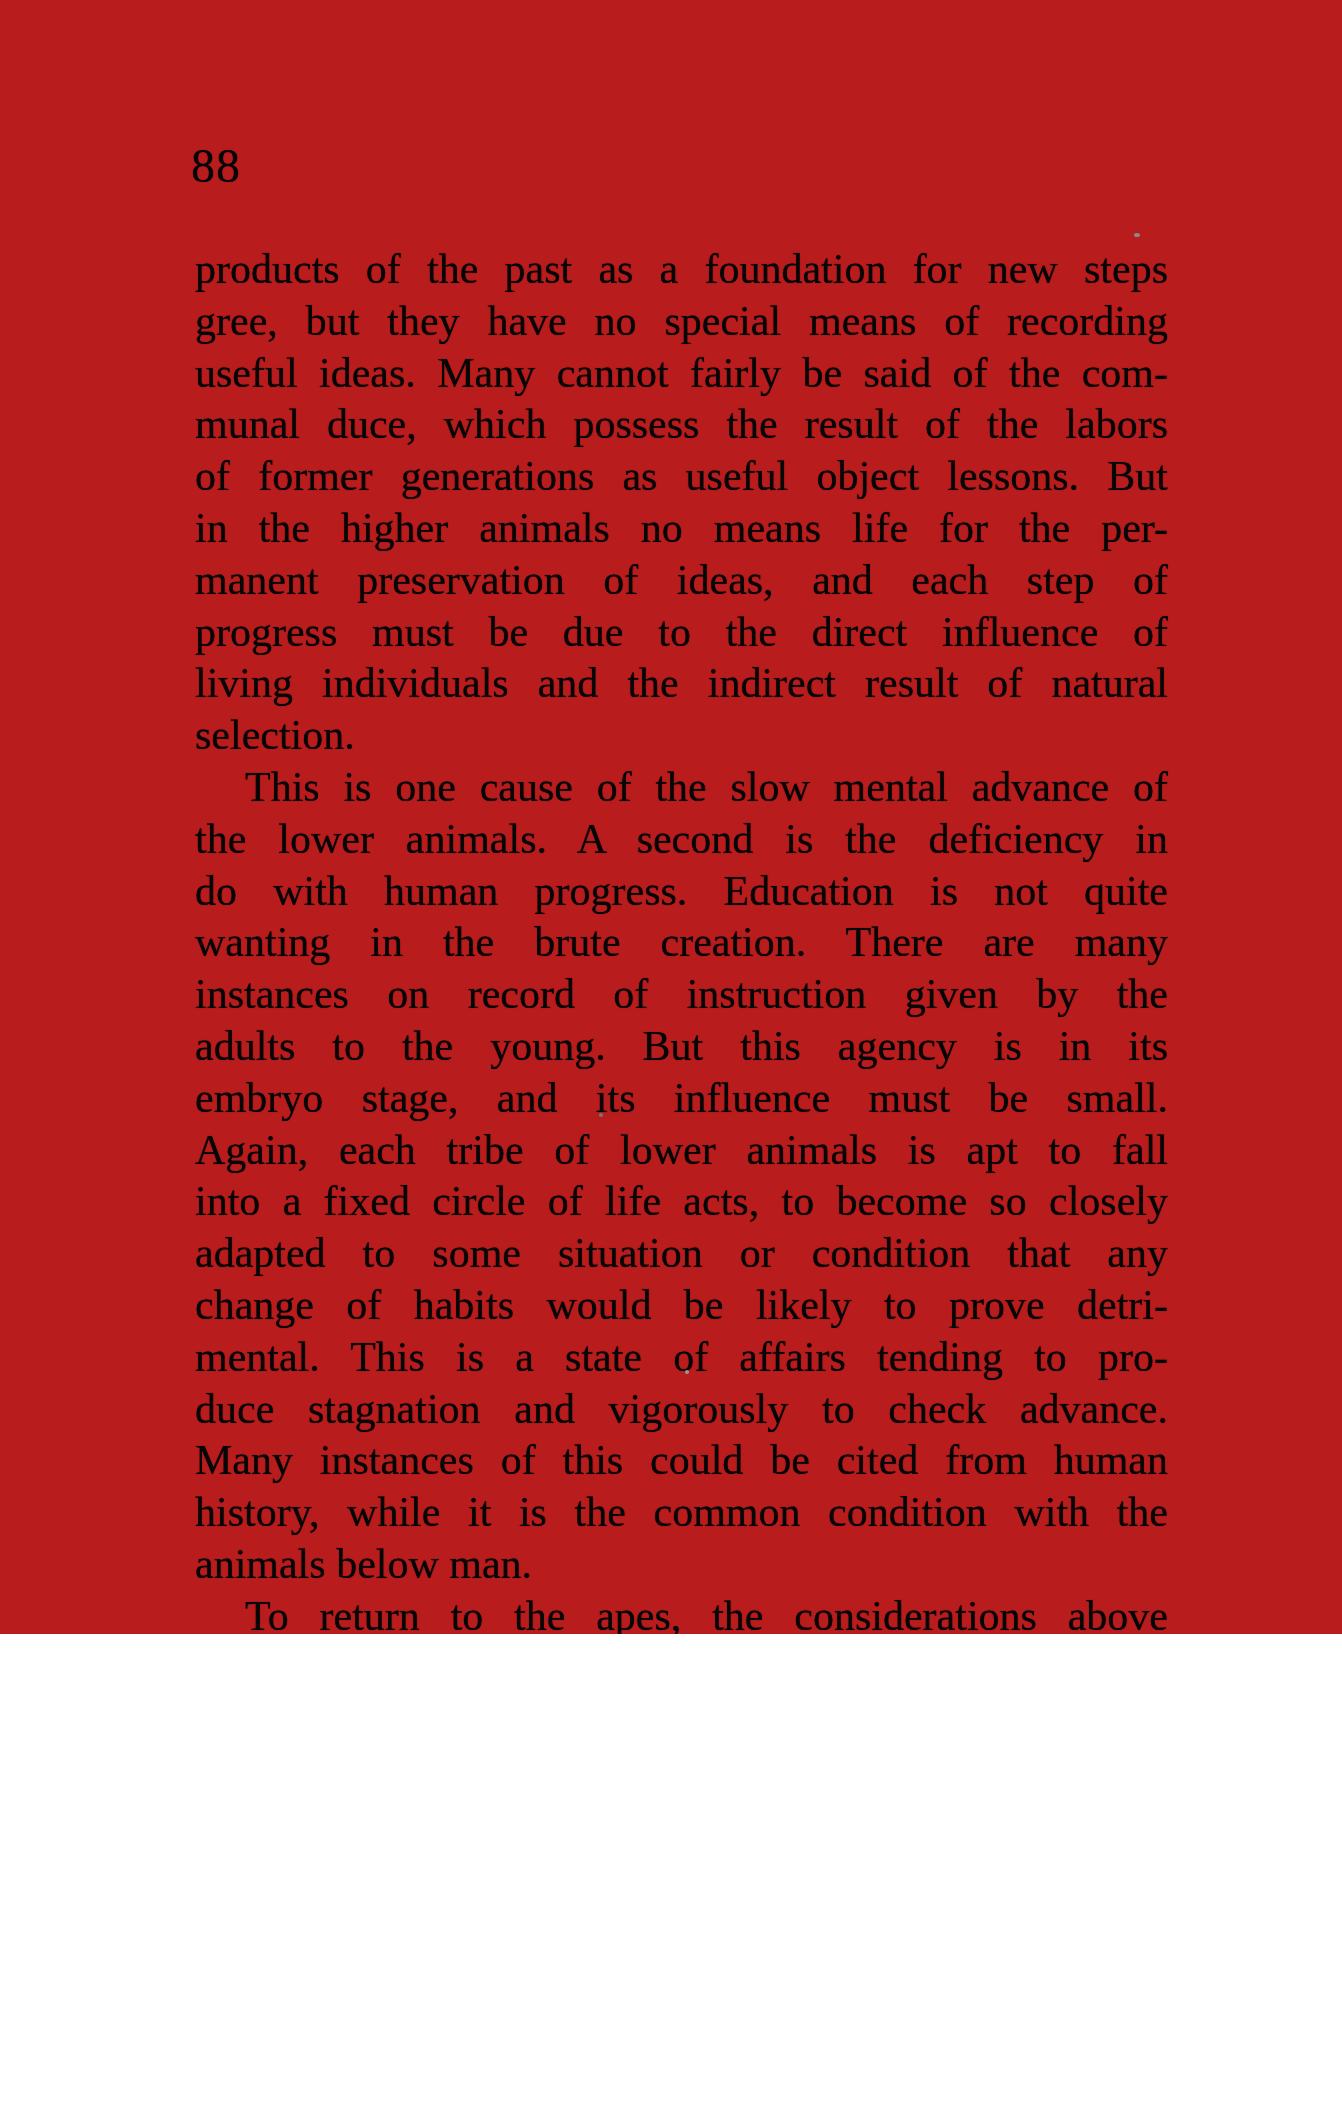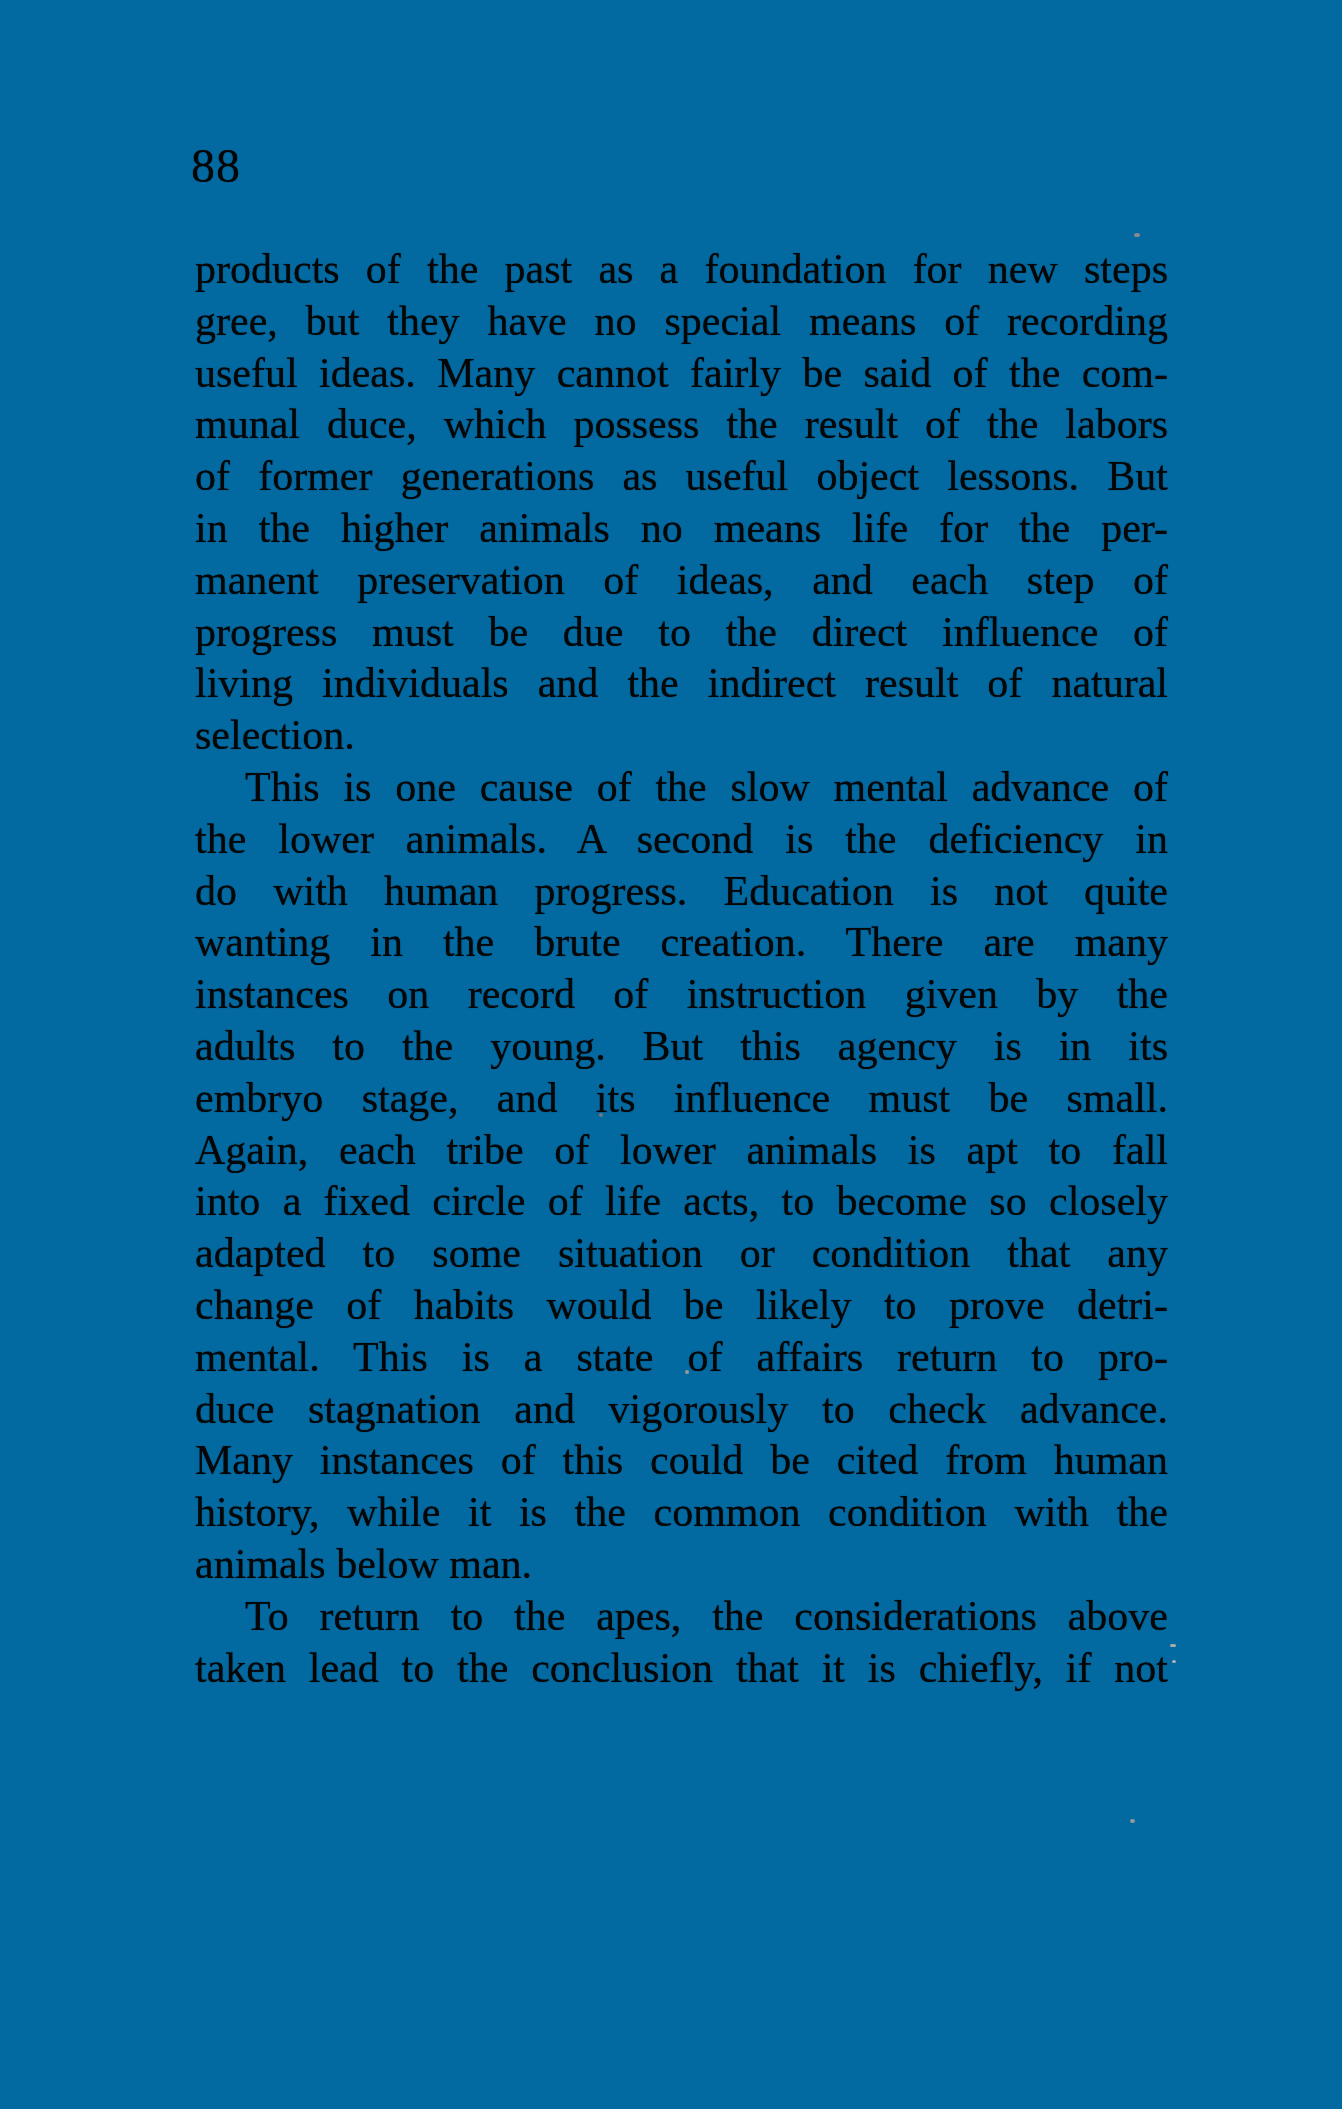--- a/index.html
+++ b/index.html
@@ -3,22 +3,22 @@
 <meta charset="utf-8">
 <style>
   html, body {
     margin: 0;
     padding: 0;
     background: #ffffff;
   }
   .page {
     position: relative;
     width: 1342px;
-    height: 2109px;
-    background: #0369a1;
+    height: 1634px;
+    background: #b91c1c;
     overflow: hidden;
     font-family: "Liberation Serif", "DejaVu Serif", serif;
     color: #060606;
   }
   
   .running-head {
     position: absolute;
     left: 195px;
     top: 140px;
     width: 973px;
@@ -97,21 +97,21 @@
       <div class="line">the lower animals. A second is the deficiency in</div>
       <div class="line">do with human progress. Education is not quite</div>
       <div class="line">wanting in the brute creation. There are many</div>
       <div class="line">instances on record of instruction given by the</div>
       <div class="line">adults to the young. But this agency is in its</div>
       <div class="line">embryo stage, and its influence must be small.</div>
       <div class="line">Again, each tribe of lower animals is apt to fall</div>
       <div class="line">into a fixed circle of life acts, to become so closely</div>
       <div class="line">adapted to some situation or condition that any</div>
       <div class="line">change of habits would be likely to prove detri-</div>
-      <div class="line">mental. This is a state of affairs return to pro-</div>
+      <div class="line">mental. This is a state of affairs tending to pro-</div>
       <div class="line">duce stagnation and vigorously to check advance.</div>
       <div class="line">Many instances of this could be cited from human</div>
       <div class="line">history, while it is the common condition with the</div>
       <div class="line pend">animals below man.</div>
       <div class="line indent">To return to the apes, the considerations above</div>
       <div class="line">taken lead to the conclusion that it is chiefly, if not</div>
     </main>
 
   <div class="speck" style="left:1134px; top:233px; width:6px; height:4px; background:#8a8a8a;"></div>
   <div class="speck" style="left:599px; top:1113px; width:4px; height:4px; background:#777777;"></div>

